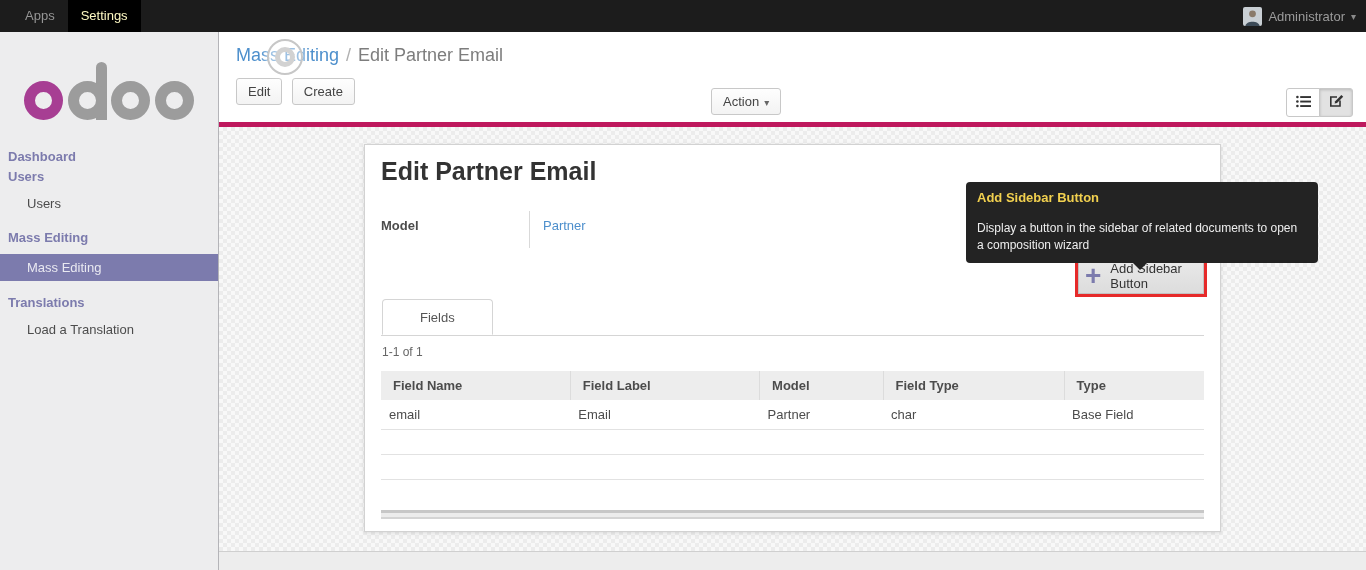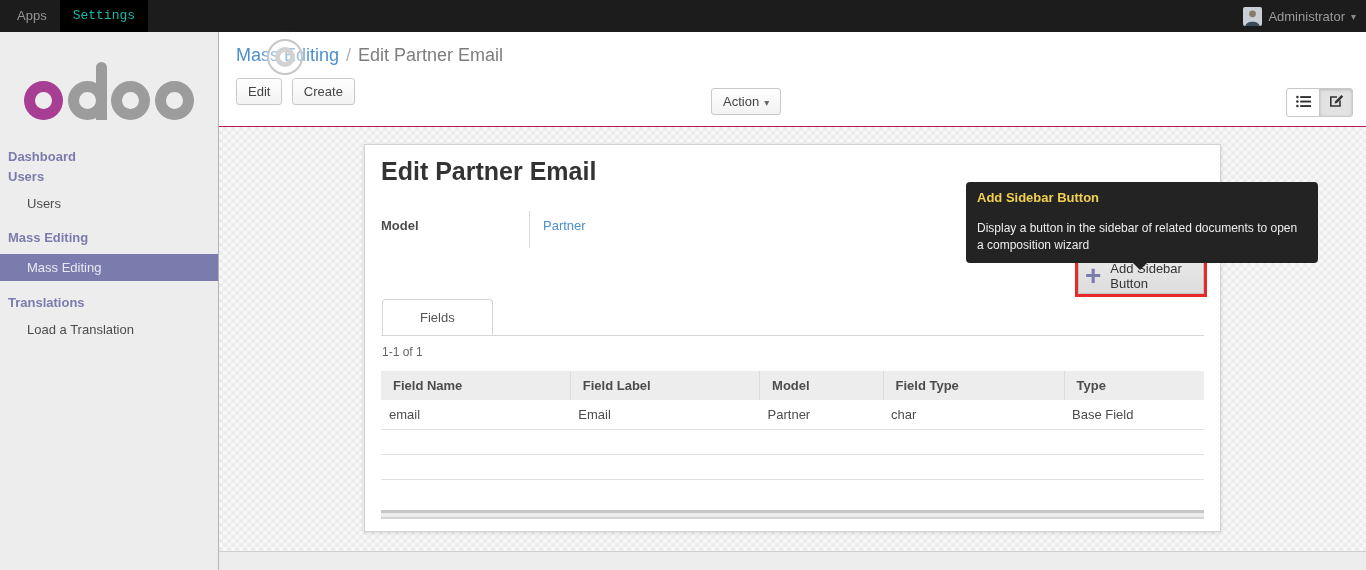--- a/index.html
+++ b/index.html
@@ -5,27 +5,27 @@
   * { box-sizing: border-box; }
   html,body { margin:0; padding:0; }
   body {
     width:1366px; height:570px; overflow:hidden;
     font-family:"Liberation Sans", sans-serif;
     background:#ededed; color:#4c4c4c;
   }
   
   .topbar {
     height:32px; background:#1c1c1c; display:flex; align-items:center;
-    padding-left:4px; position:relative;
+    padding-left:12px; position:relative;
   }
   .topbar-menu { display:flex; height:32px; }
   .top-menu-item {
     line-height:32px; padding:0 13px; font-size:13px; color:#969696; cursor:pointer;
   }
-  .top-menu-item.active { background:#000; color:#14b8a6;font-family:Liberation Mono, monospace; }
+  .top-menu-item.active { background:#000; color:#fef9c3; }
   .user-menu {
     position:absolute; right:10px; top:0; height:32px; display:flex;
     align-items:center; gap:6px; cursor:pointer;
   }
   .user-name { color:#9b9b9b; font-size:13px; }
   .user-caret { color:#8a8a8a; font-size:10px; }
   .avatar { width:19px; height:19px; border-radius:2px; overflow:hidden; display:block; }
 
   
   .main-row { display:flex; height:538px; }
@@ -55,21 +55,21 @@
   .nav-heading.gap { margin-top:12px; }
   .nav-item {
     color:#4c4c4c; padding:4px 16px 4px 27px; line-height:17px; cursor:pointer; margin-top:4px;
   }
   .nav-item.active {
     background:#7c7bad; color:#e9e9f1; margin-top:6px; padding-top:5px; padding-bottom:5px;
   }
 
   
   .control-panel {
-    position:relative; height:95px; background:#fff; border-bottom:1px solid #be185d;
+    position:relative; height:95px; background:#fff; border-bottom:5px solid #be185d;
   }
   .breadcrumb { margin:13px 0 0 17px; font-size:18px; }
   .crumb-link { color:#4d8fcc; cursor:pointer; text-decoration:none; }
   .crumb-sep { color:#b0b0b0; margin:0 7px; }
   .crumb-current { color:#7d7d7d; }
   .spinner {
     position:absolute; left:48px; top:7px; width:36px; height:36px;
     border:2px solid #c7c7c7; border-radius:50%;
     background:rgba(255,255,255,0.45); box-shadow:0 0 8px rgba(255,255,255,0.95);
   }

